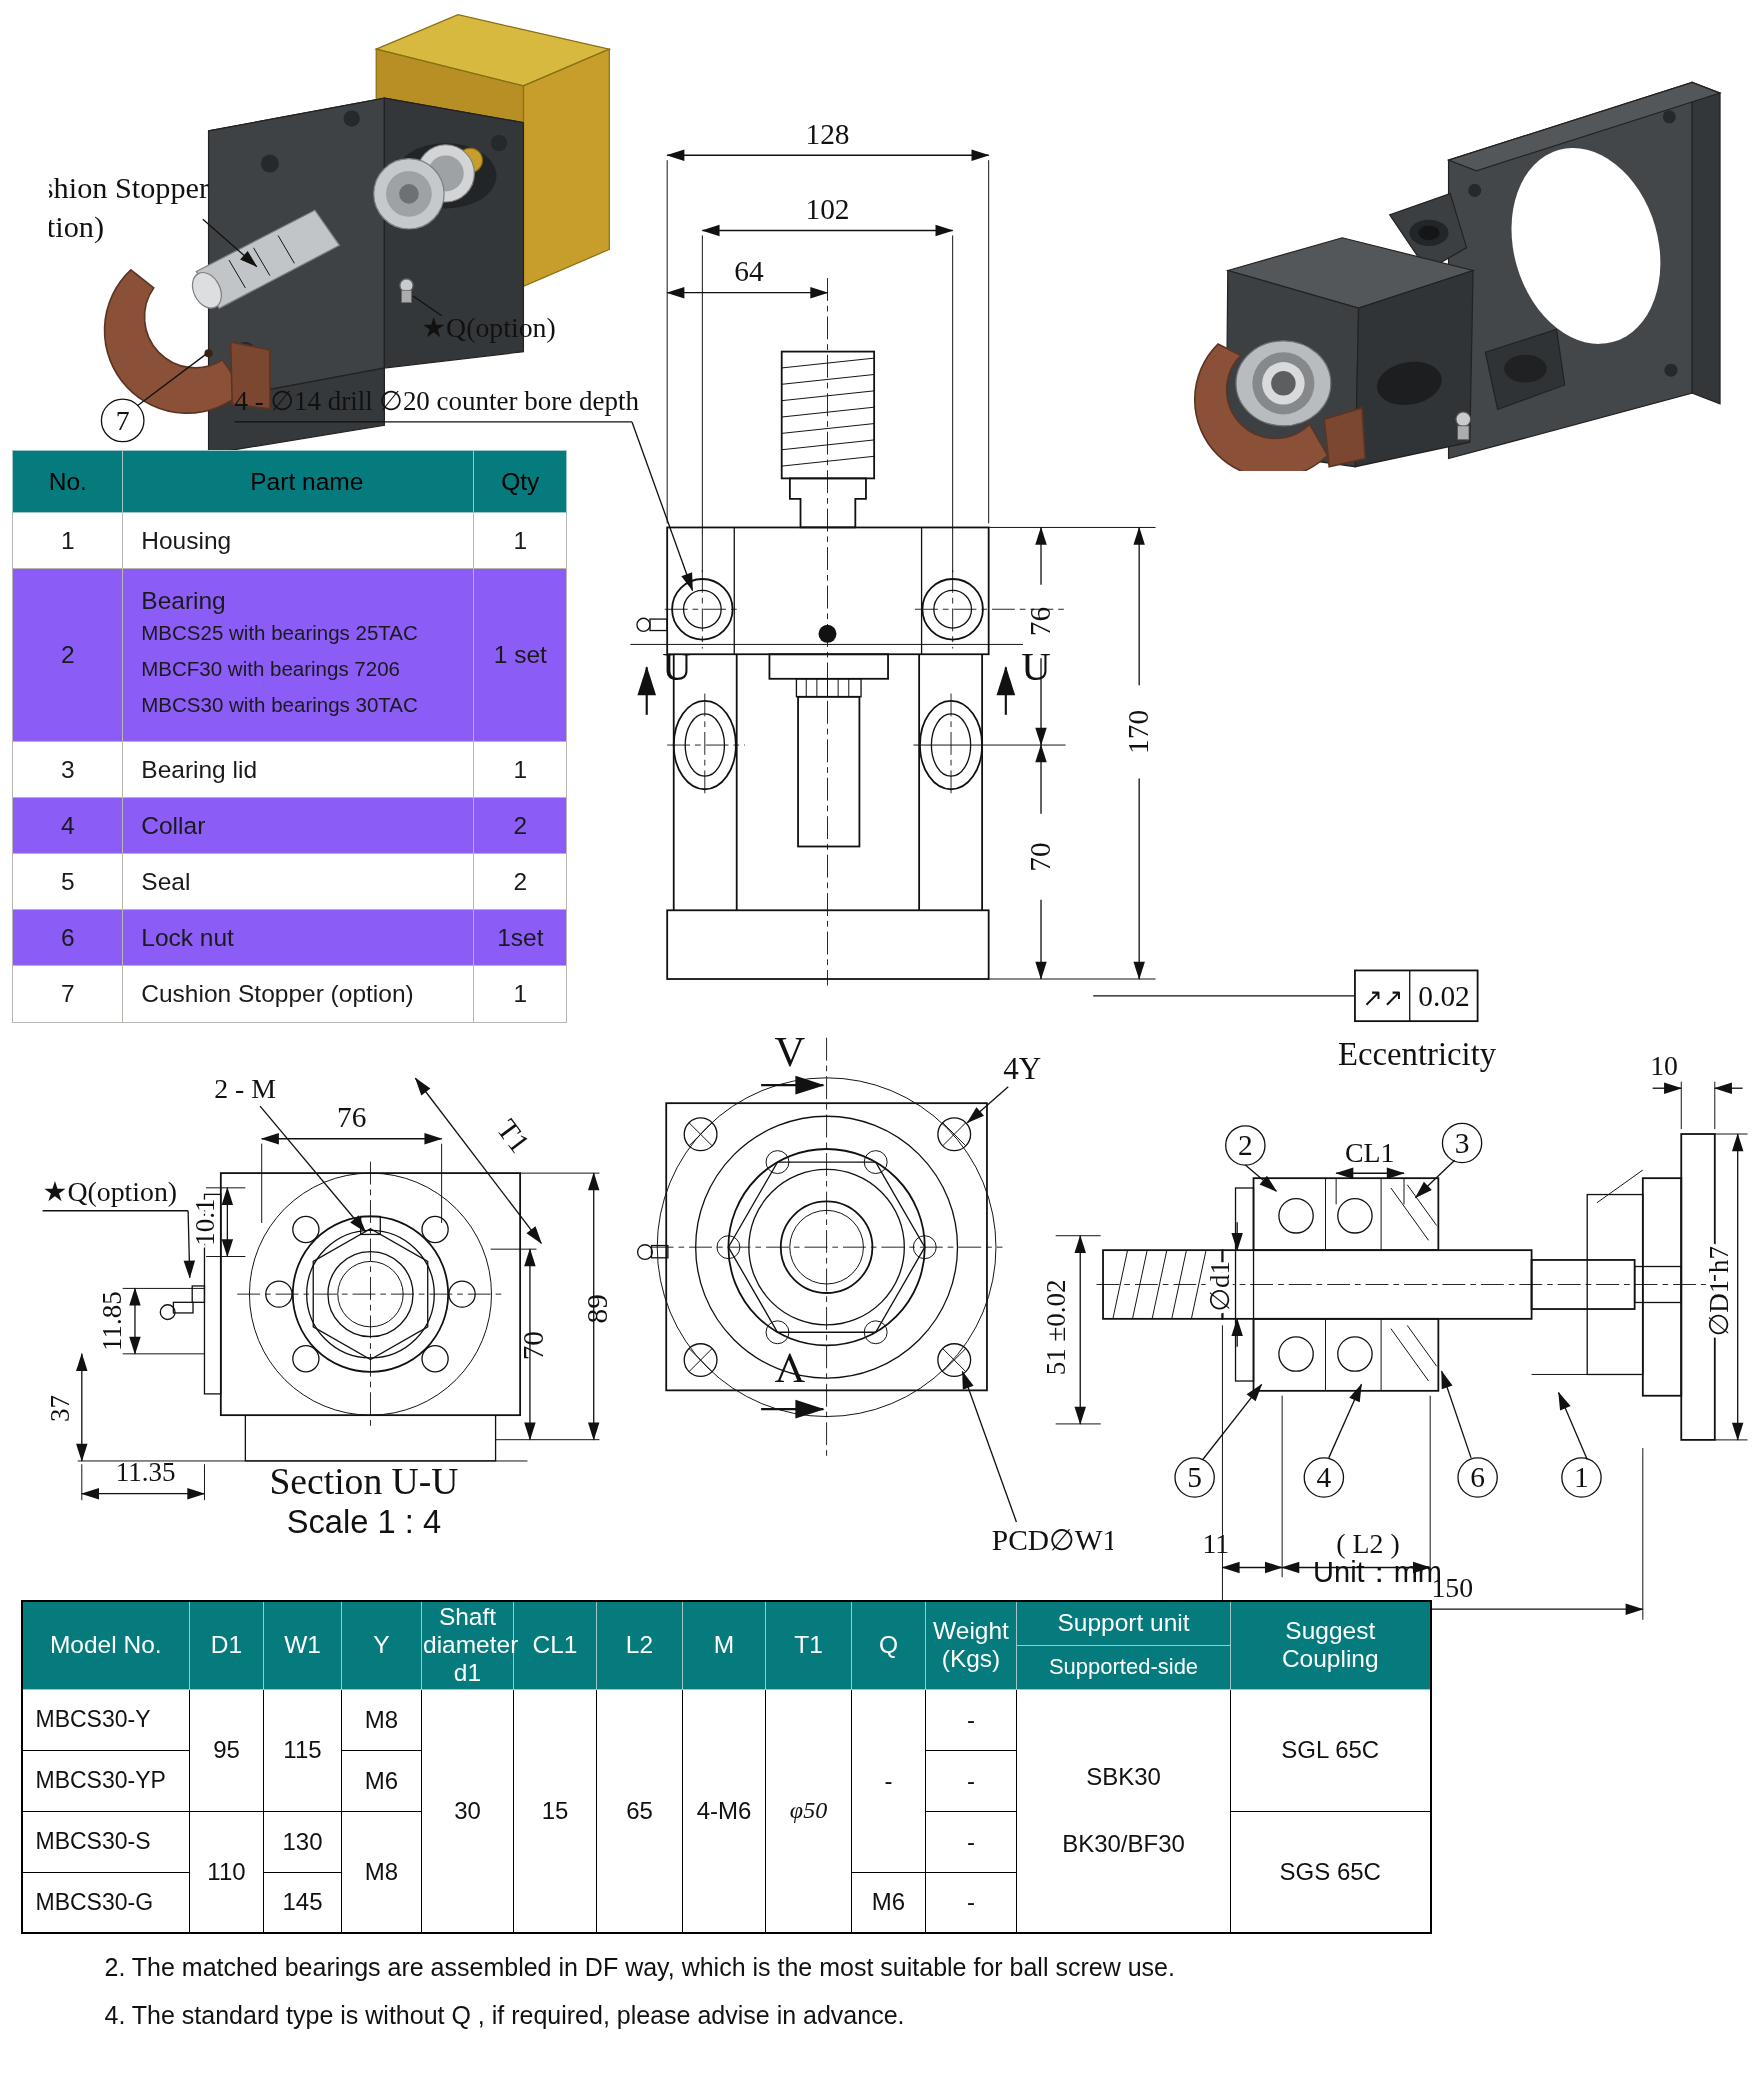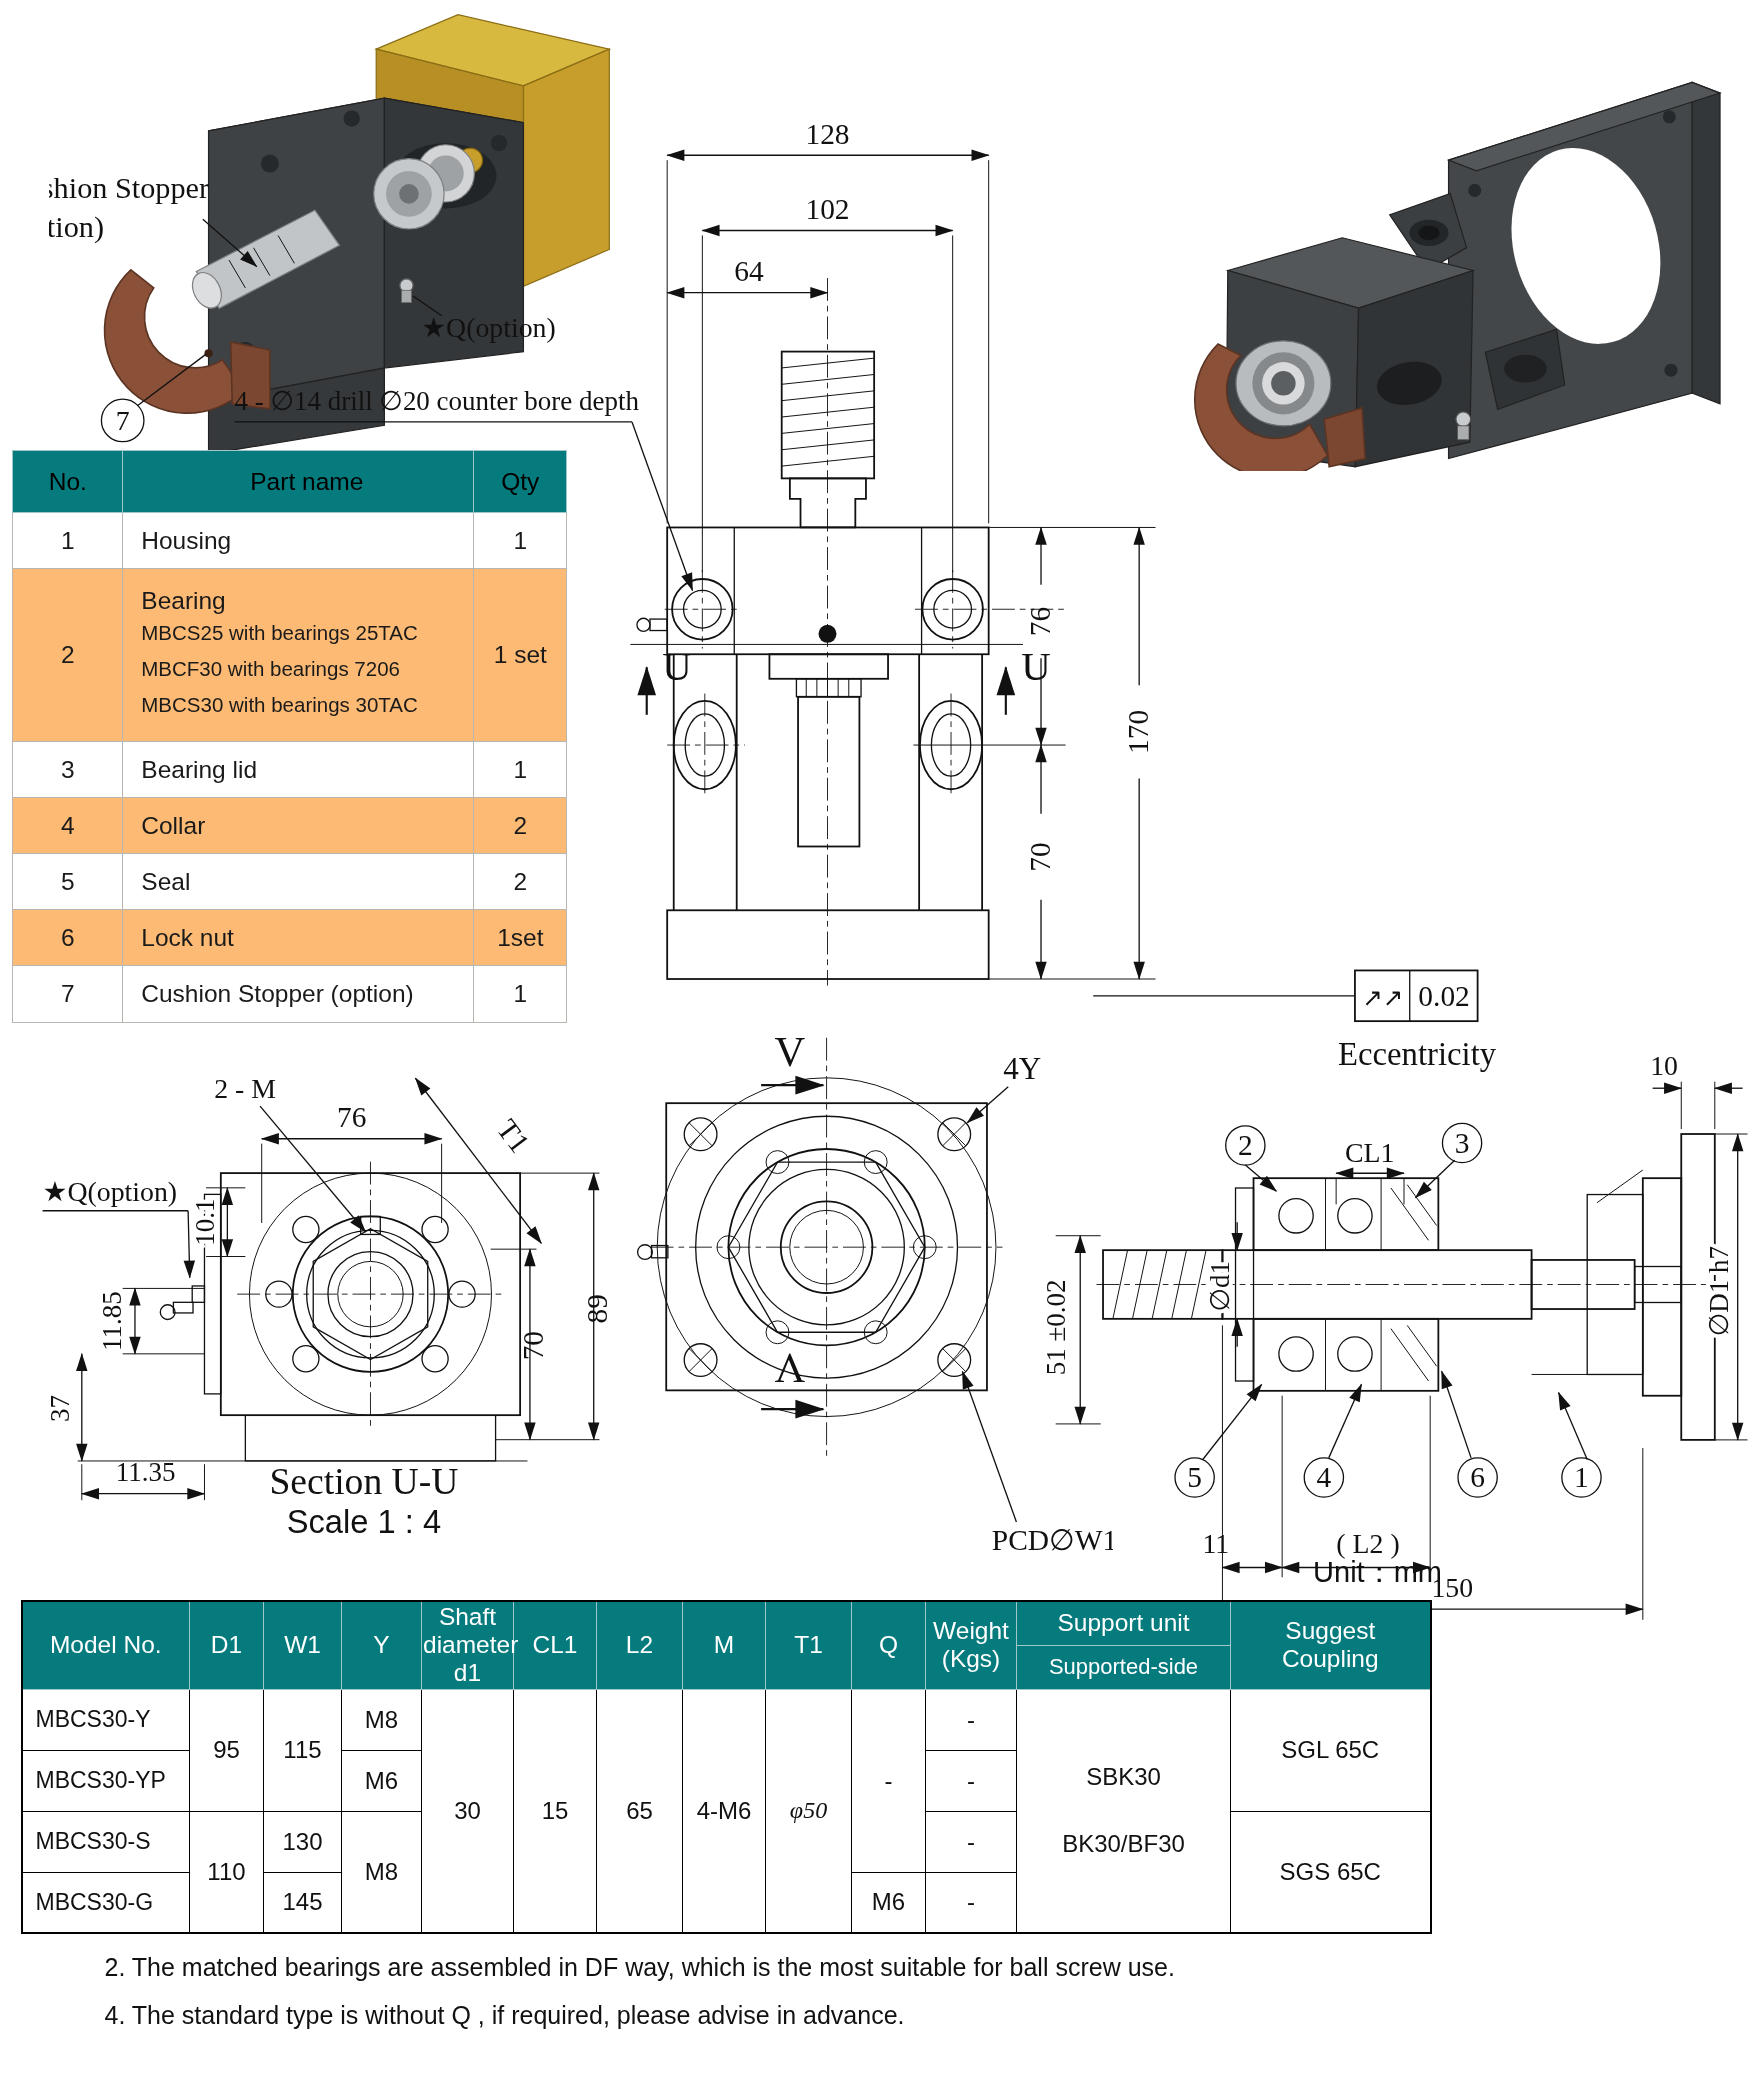--- a/index.html
+++ b/index.html
@@ -16,21 +16,21 @@
   .cl{stroke:#111;stroke-width:1.1;fill:none;stroke-dasharray:28 6 7 6;}
   .halo{paint-order:stroke;stroke:#fff;stroke-width:10px;}
   
   .ptable{border-collapse:collapse;table-layout:fixed;width:555px;background:#fff;}
   .ptable th{background:#067b7e;color:#000000;font-size:24.5px;font-weight:normal;
              border:1.6px solid #9fc6c9;}
   .ptable td{border:1.3px solid #b9b6b2;font-size:24.5px;color:#1a1a1a;}
   .ptable .no{text-align:center;}
   .ptable .nm{text-align:left;padding-left:18px;}
   .ptable .qt{text-align:center;}
-  .ptable tr.alt td{background:#fdba74;}
+  .ptable tr.alt td{background:#8b5cf6;}
   .psub{font-size:20.5px;line-height:1.75;}
   
   .stable{border-collapse:collapse;table-layout:fixed;width:1408px;background:#fff;border:2.5px solid #000;}
   .stable th{background:#067b7e;color:#fff;font-weight:normal;border:1.6px solid #9fc6c9;
              font-size:24.5px;line-height:1.15;}
   .stable td{border:1.6px solid #000;font-size:24px;text-align:center;color:#111;}
   .stable td.model{text-align:left;padding-left:13px;font-size:23px;}
   .sh-small{font-size:19.6px;}
   .phi{font-family:"Liberation Serif",serif;font-style:italic;}
   .sup2{display:flex;flex-direction:column;gap:39px;align-items:center;justify-content:center;}

